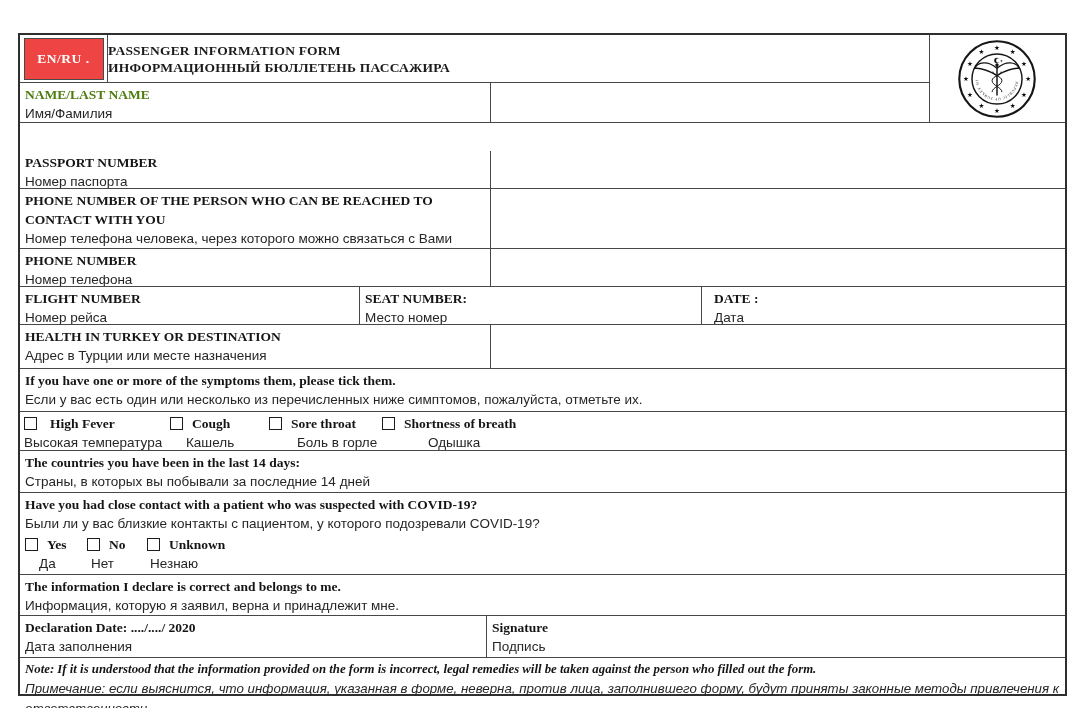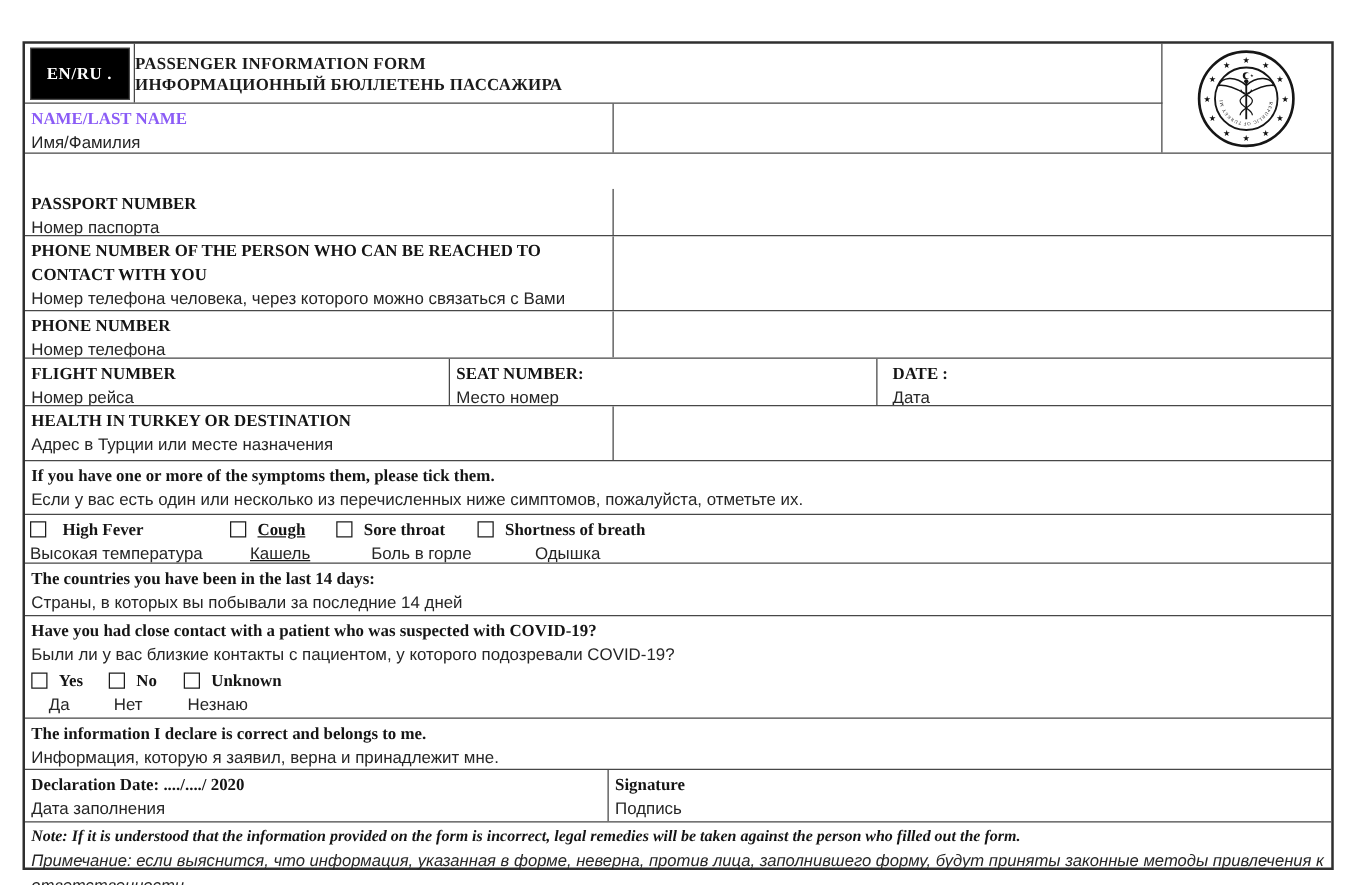--- a/index.html
+++ b/index.html
@@ -5,27 +5,27 @@
   html,body{margin:0;padding:0;background:#ffffff;}
   body{width:1080px;height:708px;position:relative;font-family:"Liberation Sans",sans-serif;color:#1b1b1b;}
   .form{position:absolute;left:18px;top:33px;width:1049px;height:663px;border:2px solid #2f2f2f;background:#fff;box-sizing:border-box;}
   .row{box-sizing:border-box;border-bottom:1px solid #474747;position:relative;overflow:hidden;}
   .row:last-child{border-bottom:none;font-style:italic;}
   .cells{display:flex;height:100%;}
   .cell{box-sizing:border-box;padding:2px 5px;overflow:hidden;}
   .b-r{border-right:1px solid #474747;}
   .en{font-family:"Liberation Serif",serif;font-weight:700;font-size:13.5px;line-height:19px;color:#151515;}
   .ru{font-family:"Liberation Sans",sans-serif;font-weight:400;font-size:13.5px;line-height:20px;color:#262626;}
-  .gray{color:#8b5cf6;}
+  .gray{color:#4d7c0f;}
   
   .hdr-wrap{height:88px;border-bottom:1px solid #474747;position:relative;box-sizing:border-box;}
   .hdr-row{height:48px;border-bottom:1px solid #474747;box-sizing:border-box;width:910px;border-right:1px solid #474747;display:flex;}
   .name-row{height:39px;box-sizing:border-box;width:910px;border-right:1px solid #474747;display:flex;}
   .badge-cell{width:88px;border-right:1px solid #474747;box-sizing:border-box;display:flex;align-items:center;justify-content:center;}
-  .badge{width:78px;height:40px;background:#000000;color:#fff;display:flex;align-items:center;justify-content:center;font-family:"Liberation Serif",serif;font-weight:700;font-size:13.5px;letter-spacing:.5px;box-shadow:0 0 0 1px #4a4a4a;}
+  .badge{width:78px;height:40px;background:#ef4444;color:#fff;display:flex;align-items:center;justify-content:center;font-family:"Liberation Serif",serif;font-weight:700;font-size:13.5px;letter-spacing:.5px;box-shadow:0 0 0 1px #4a4a4a;}
   .title-cell{flex:1;display:flex;flex-direction:column;align-items:flex-start;justify-content:center;}
   .title-line{font-family:"Liberation Serif",serif;font-weight:700;font-size:13.5px;line-height:17px;letter-spacing:.2px;}
   .logo-box{position:absolute;top:0;right:0;width:137px;height:100%;display:flex;align-items:center;justify-content:center;}
   
   .lab{width:471px;}
   .fill{flex:1;}
   
   .fl1{width:340px;} .fl2{width:342px;}
   
   .symrow .col{position:absolute;top:2px;}
@@ -165,21 +165,21 @@
   </div>
 
   <div class="row symrow" style="height:39px;">
     <div class="col" style="left:4px;">
       <div class="opt-line">
           <span class="cb"></span>
           <span class="en" style="margin-left:13px;">High Fever</span>
         </div>
       <div class="ru">Высокая температура</div>
     </div>
-    <div class="col" style="left:164px;text-decoration:underline;">
+    <div class="col" style="left:150px;">
       <div class="opt-line">
           <span class="cb"></span>
           <span class="en">Cough</span>
         </div>
       <div class="ru" style="margin-left:16px;">Кашель</div>
     </div>
     <div class="col" style="left:249px;">
       <div class="opt-line">
           <span class="cb"></span>
           <span class="en">Sore throat</span>

